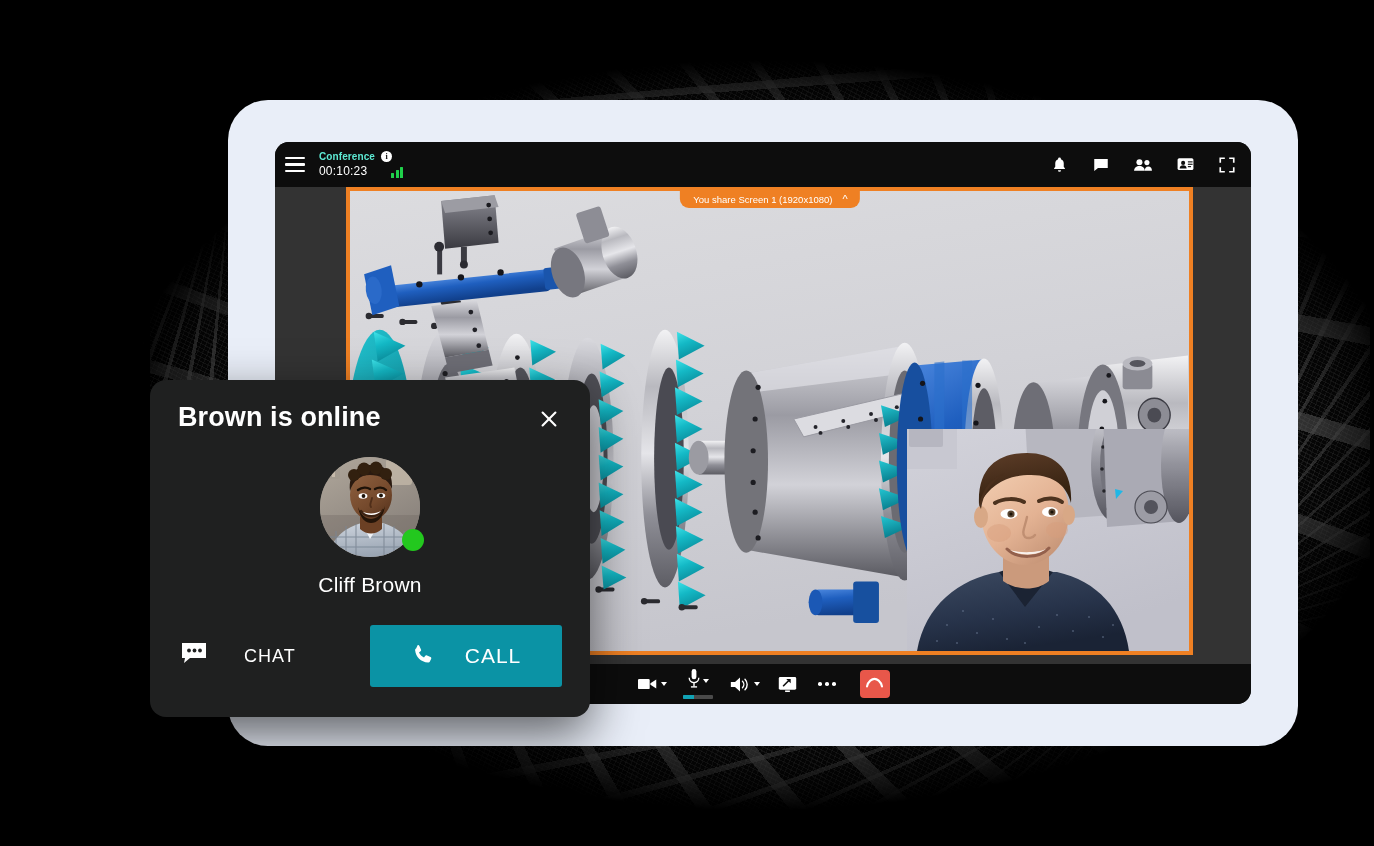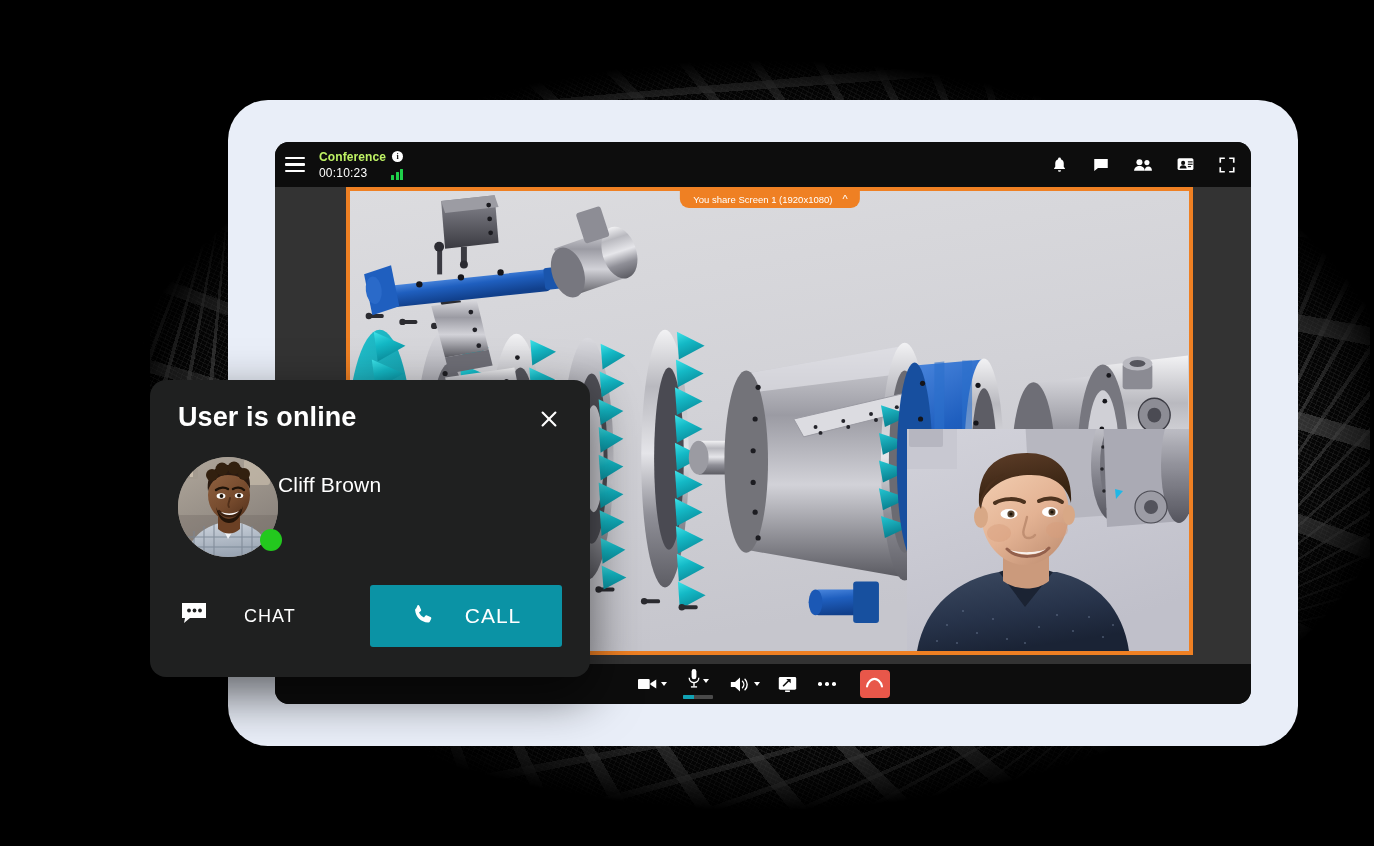--- a/index.html
+++ b/index.html
@@ -102,21 +102,21 @@
     margin-right: 12px;
     cursor: pointer;
   }
   .hamburger span {
     display: block; height: 2.5px; width: 20px;
     background: #ffffff; border-radius: 1px;
   }
   .meeting-meta { display: flex; flex-direction: column; gap: 2px; }
   .meeting-title-row { display: flex; align-items: center; gap: 6px; }
   .meeting-title {
-    color: #bef264; font-size: 12px; font-weight: bold;
+    color: #5eead4; font-size: 10px; font-weight: bold;
     letter-spacing: 0.1px;
   }
   .info-icon {
     width: 11px; height: 11px; border-radius: 50%;
     background: #ffffff; color: #0d0d0d;
     font-size: 8px; font-weight: bold; font-family: "Liberation Serif", serif;
     display: flex; align-items: center; justify-content: center;
     line-height: 1; cursor: pointer;
   }
   .timer-row { display: flex; align-items: flex-end; gap: 24px; }
@@ -252,21 +252,21 @@
     letter-spacing: 0.1px;
   }
   .close-btn {
     width: 26px; height: 26px;
     display: flex; align-items: center; justify-content: center;
     cursor: pointer;
     margin-top: 4px;
   }
 
   .dialog-body {
-    display: flex; flex-direction: row; align-items: flex-start;
+    display: flex; flex-direction: column; align-items: center;
     margin-top: 24px;
   }
   .avatar-wrap { position: relative; width: 100px; height: 100px; }
   .avatar {
     width: 100px; height: 100px;
     border-radius: 50%;
     overflow: hidden;
     background: #8e8880;
   }
   .avatar svg { display: block; width: 100%; height: 100%; }
@@ -932,21 +932,21 @@
         </div>
 
       </div>
 
     </div>
   </div>
 
   <div class="dialog">
 
     <div class="dialog-head">
-      <div class="dialog-title">User is online</div>
+      <div class="dialog-title">Brown is online</div>
       <div class="close-btn">
         <svg width="22" height="22" viewBox="0 0 24 24" fill="none" stroke="#ffffff" stroke-width="2.3" stroke-linecap="round">
           <path d="M5 5 L19 19"></path>
             <path d="M19 5 L5 19"></path>
         </svg>
       </div>
     </div>
 
     <div class="dialog-body">
       <div class="avatar-wrap">

